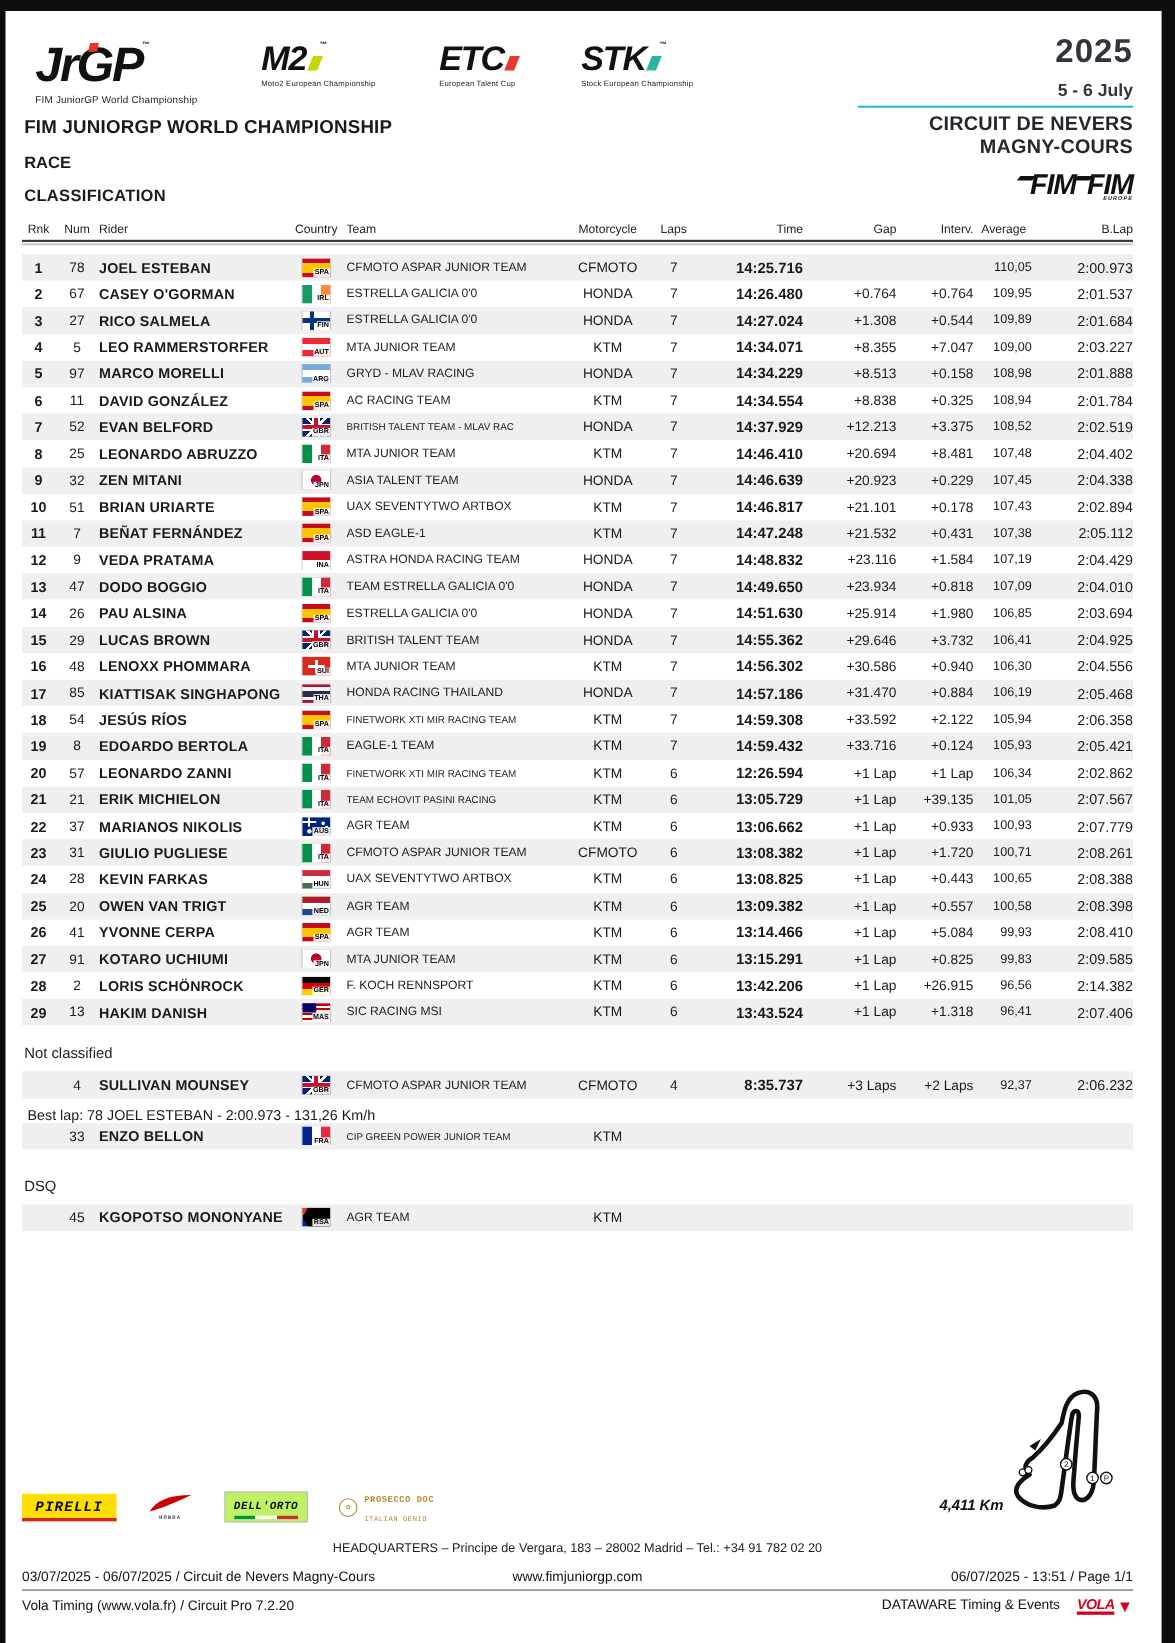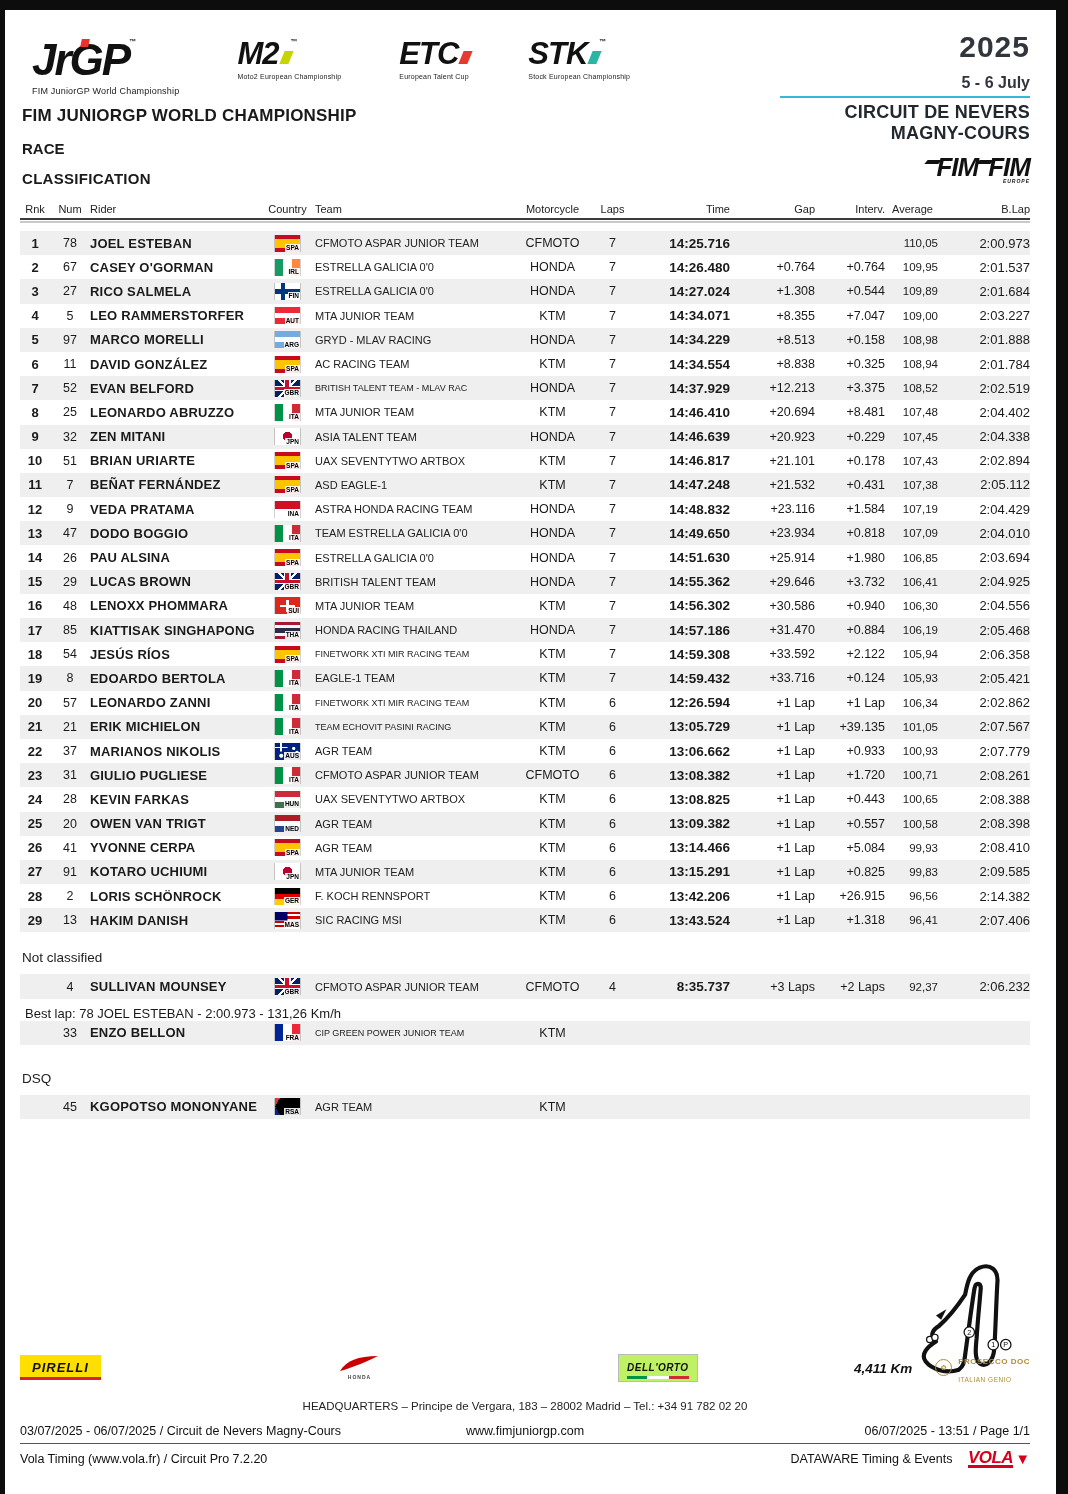--- a/index.html
+++ b/index.html
@@ -107,21 +107,21 @@
   .flag-MAS{background-image:linear-gradient(#010066,#010066),repeating-linear-gradient(180deg,#cc0001 0 2.2px,#fff 2.2px 4.4px);background-size:50% 50%,100% 100%;background-position:0 0,0 0;background-repeat:no-repeat;}
   .flag-FRA{background:linear-gradient(90deg,#002395 0 33%,#fff 33% 67%,#ed2939 67%);}
   .flag-RSA{background-image:conic-gradient(from 30deg at 0% 50%,#000 0 120deg,transparent 120deg),linear-gradient(0deg,transparent 40%,#007a4d 40% 60%,transparent 60%),linear-gradient(180deg,#de3831 0 40%,#fff 40% 60%,#002395 60%);}
 
   
   .track-map{position:absolute;right:34px;bottom:112px;width:150px;text-align:right;}
   .track-len{position:absolute;left:-18px;bottom:6px;font-size:13.5px;font-weight:700;font-style:italic;color:#111;}
 
   
   .bottom-area{position:absolute;left:15px;right:26px;bottom:26px;}
-  .sponsor-row{display:flex;justify-content:space-between;align-items:center;gap:28px;margin-bottom:14px;}
+  .sponsor-row{display:flex;justify-content:flex-start;align-items:center;gap:28px;margin-bottom:14px;font-family:Liberation Mono, monospace;}
   .sp-pirelli{background:#ffdf00;padding:3px 12px 1px 12px;border-bottom:3px solid #d8232a;}
   .sp-pirelli .txt{font-size:13px;font-weight:900;font-style:italic;letter-spacing:1px;color:#111;}
   .sp-honda{display:flex;flex-direction:column;align-items:center;}
   .sp-honda .txt{font-size:5px;font-weight:700;color:#444;letter-spacing:1px;margin-top:1px;}
   .sp-dellorto{border:1px solid #bbb;padding:2px 8px;background:#bef264;}
   .sp-dellorto .txt{font-size:10px;font-weight:900;font-style:italic;color:#111;letter-spacing:.5px;}
   .sp-dellorto .stripes{height:3px;margin-top:1px;background:linear-gradient(90deg,#009246 0 33%,#fff 33% 67%,#ce2b37 67%);}
   .sp-prosecco{display:flex;align-items:center;gap:6px;}
   .sp-prosecco .ring{width:15px;height:15px;border:1.5px solid #b08d2f;border-radius:50%;display:flex;align-items:center;justify-content:center;color:#b08d2f;font-size:7px;}
   .sp-prosecco .l1{font-size:8px;font-weight:800;color:#b08d2f;letter-spacing:.5px;}
@@ -130,21 +130,21 @@
   .foot-row{display:flex;align-items:baseline;font-size:12.5px;color:#111;}
   .foot-row .fl{flex:1;text-align:left;}
   .foot-row .fc{flex:1;text-align:center;}
   .foot-row .fr{flex:1;text-align:right;}
   .foot-row1{padding-bottom:5px;border-bottom:1.5px solid #555;}
   .foot-row2{margin-top:6px;align-items:center;}
   .dataware-logo{display:inline-block;text-align:left;}
   .dataware-logo .dw{font-size:12px;font-weight:900;font-style:italic;color:#d6001c;letter-spacing:.5px;}
   .dataware-logo .dw-sub{display:block;font-size:5px;color:#777;border-bottom:2px solid #aaa;line-height:6px;}
   .vola-logo{display:inline-flex;align-items:center;gap:2px;margin-left:12px;}
-  .vola-logo .vl{font-size:17px;font-weight:900;font-style:italic;color:#d6001c;letter-spacing:-.5px;border-bottom:3px solid #d6001c;line-height:.9;}
+  .vola-logo .vl{font-size:13px;font-weight:900;font-style:italic;color:#d6001c;letter-spacing:-.5px;border-bottom:3px solid #d6001c;line-height:.9;}
   .vola-logo .tri{color:#d6001c;font-size:15px;line-height:1;}
 </style>
 </head>
 <body>
 
 <div class="frame">
   <div class="page">
 
     <div class="masthead">
       <div class="mast-left">

